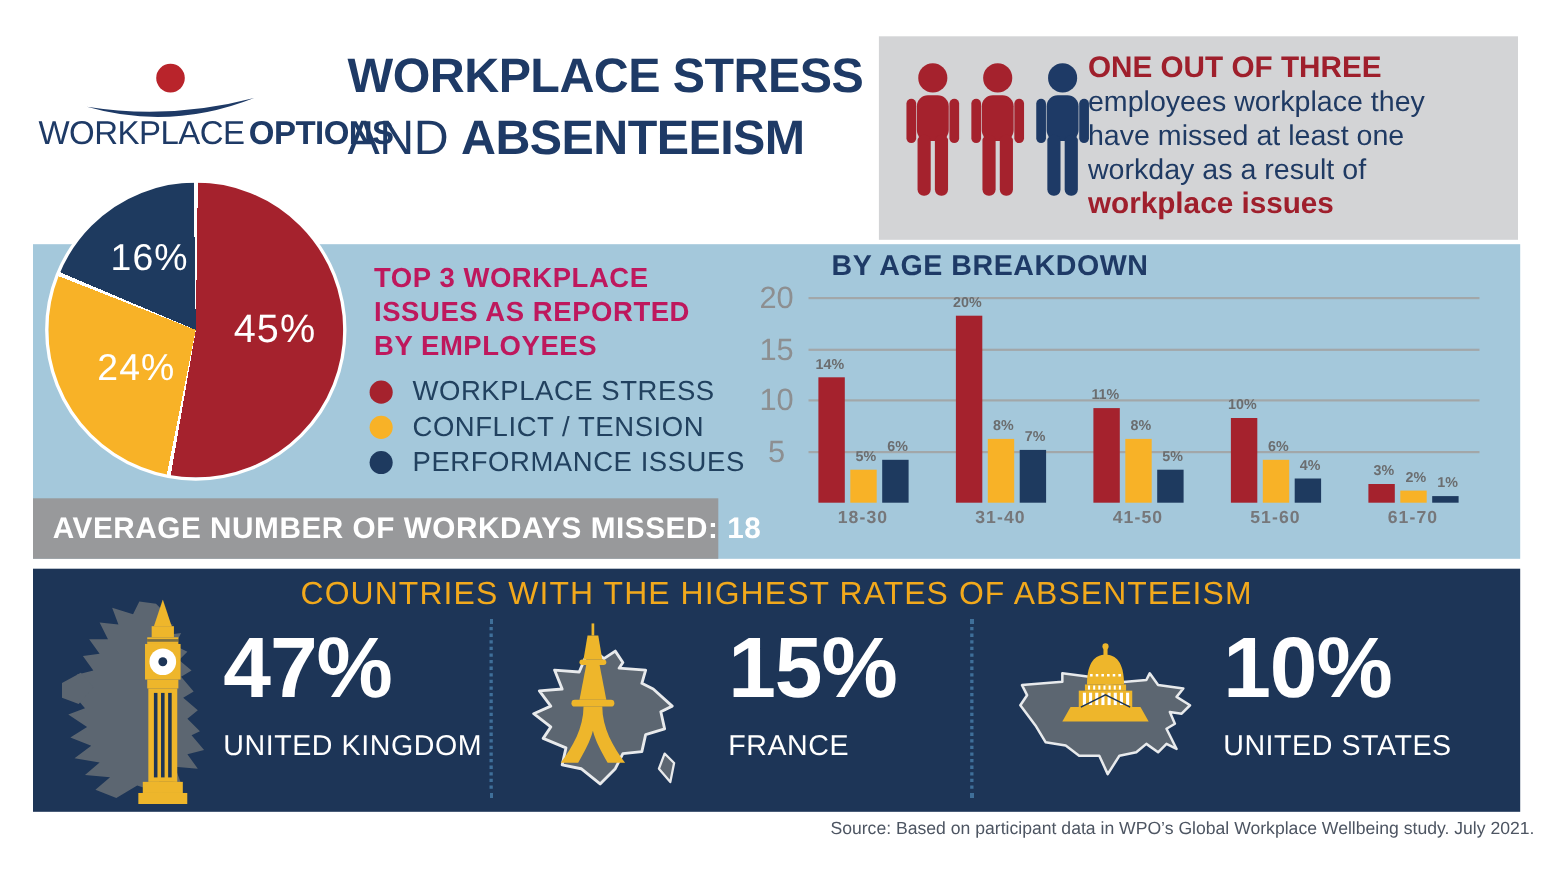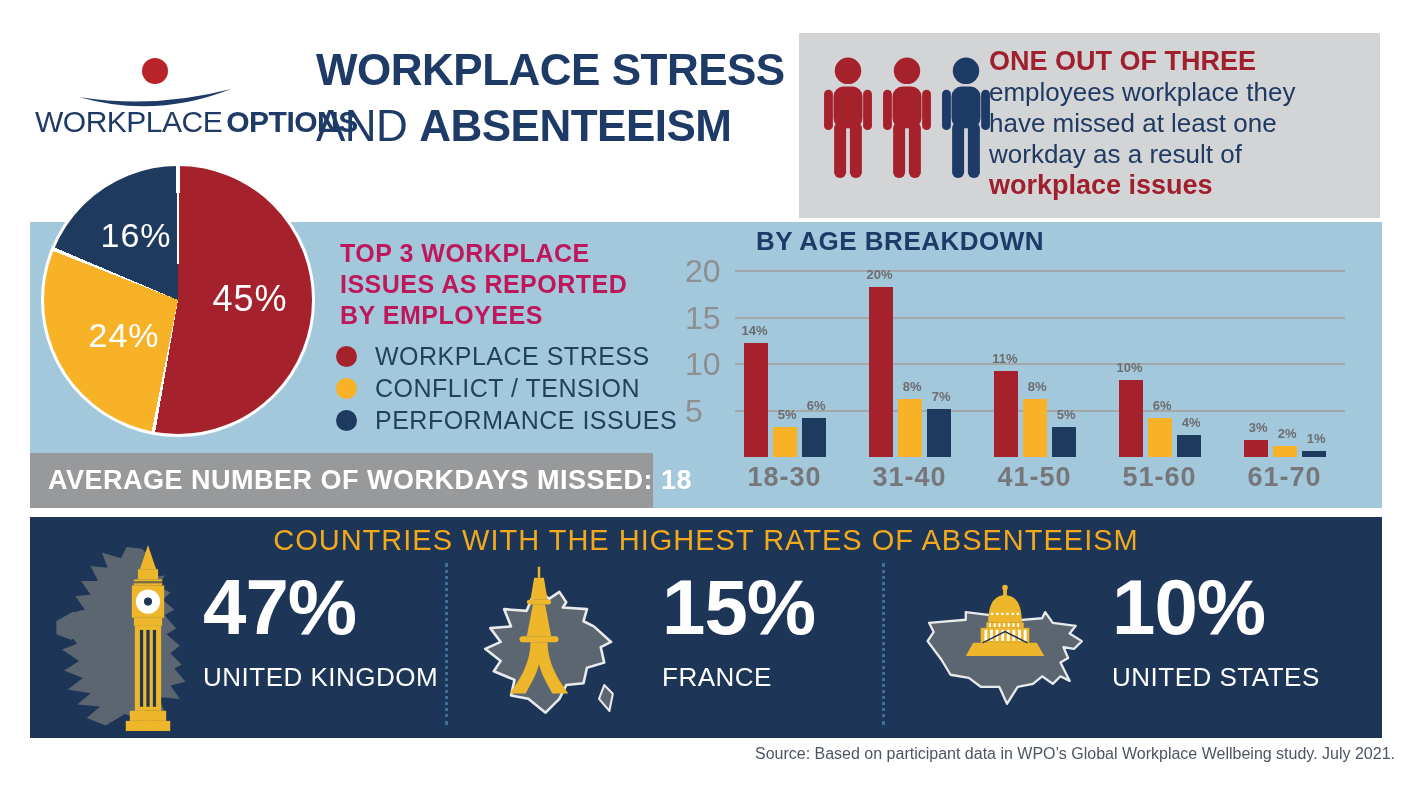--- a/index.html
+++ b/index.html
@@ -43,26 +43,26 @@
   .legend-label { font-size:25px; font-weight:400; color:#21415f; letter-spacing:0.5px; white-space:nowrap; }
 
   
   .avg-bar { position:absolute; left:30px; top:453px; width:623px; height:55px; background:#98999b; display:flex; align-items:center; padding-left:18px; }
   .avg-bar span { color:#ffffff; font-weight:700; font-size:27px; letter-spacing:0.5px; white-space:nowrap; }
 
   
   .bar-title { position:absolute; left:640px; top:226px; width:520px; text-align:center; color:#1e3a66; font-weight:700; font-size:26px; letter-spacing:0.5px; }
   .bar-plot { position:absolute; left:735px; top:269px; width:610px; height:188px; }
   .gridline { position:absolute; left:0; width:100%; height:2px; background:#a2a7a9; }
-  .ytick { position:absolute; left:-50px; width:42px; text-align:left; transform:translateY(-50%); color:#8d8f91; font-size:32px; font-weight:400; }
+  .ytick { position:absolute; left:-50px; width:42px; text-align:center; transform:translateY(-50%); color:#8d8f91; font-size:28px; font-weight:400; }
   .bar-group { position:absolute; bottom:0; width:95px; display:flex; justify-content:center; align-items:flex-end; gap:5px; }
   .bar-col { width:24px; display:flex; flex-direction:column; align-items:flex-end; justify-content:flex-end; }
   .bar-value { font-size:13px; font-weight:700; color:#6b6d6f; margin-bottom:5px; white-space:nowrap; }
   .bar-rect { width:24px; }
-  .cat-label { position:absolute; top:100%; margin-top:5px; width:95px; text-align:center; color:#76777a; font-weight:700; font-size:27px; letter-spacing:1px; }
+  .cat-label { position:absolute; top:100%; margin-top:5px; width:95px; text-align:center; color:#76777a; font-weight:700; font-size:16px; letter-spacing:1px; }
 
   
   .navy-box { position:absolute; left:30px; top:517px; width:1352px; height:221px; background:#1d3557; }
   .countries-heading { position:absolute; left:0; top:7px; width:100%; text-align:center; color:#f2a91c; font-size:29px; font-weight:400; letter-spacing:1px; }
   .divider { position:absolute; top:46px; height:162px; width:0; border-left:3px dotted #3f6f99; }
   .div1 { left:415px; } .div2 { left:852px; }
   .country-text { position:absolute; color:#ffffff; }
   .country-value { font-size:78px; line-height:76px; font-weight:700; letter-spacing:-1px; }
   .country-name { font-size:26px; font-weight:300; letter-spacing:0.5px; margin-top:17px; white-space:nowrap; }
   .ct-uk { left:173px; top:52px; } .ct-fr { left:632px; top:52px; } .ct-us { left:1082px; top:52px; }

